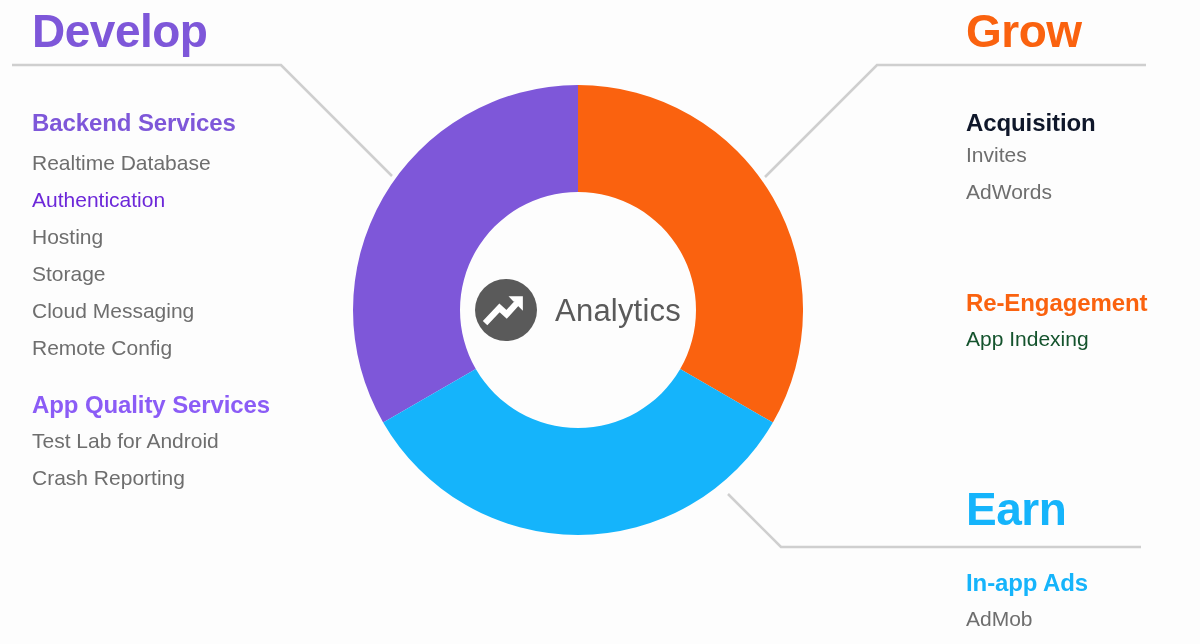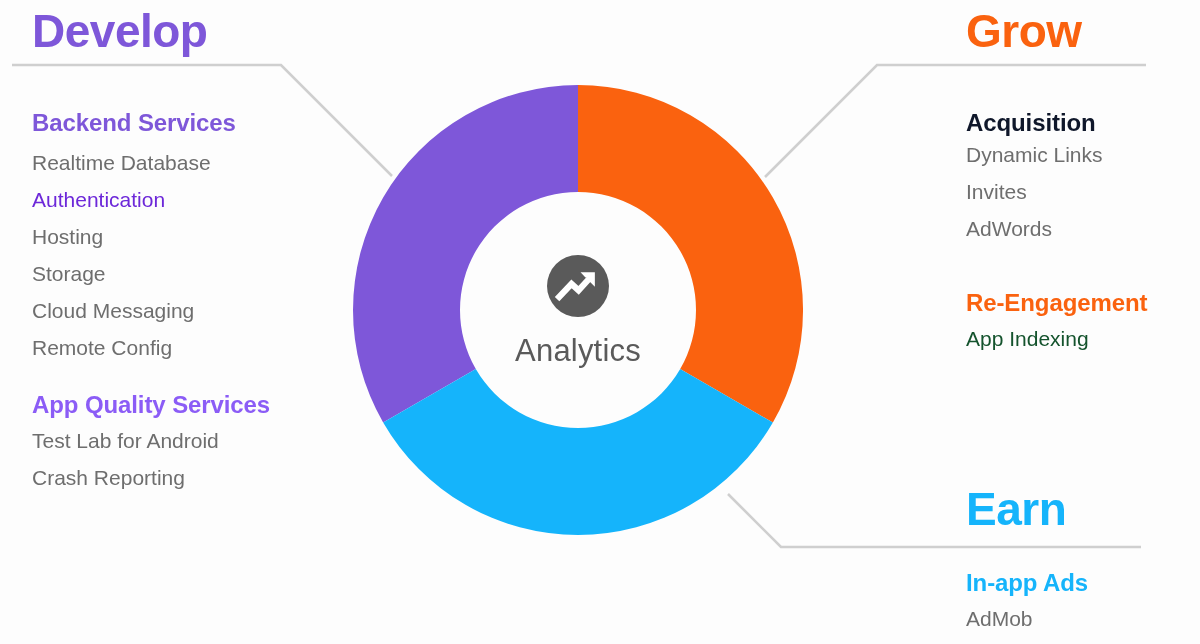--- a/index.html
+++ b/index.html
@@ -41,21 +41,21 @@
   }
   #donut-svg { display: block; }
 
   #donut-center {
     position: absolute;
     left: 353px;
     top: 85px;
     width: 450px;
     height: 450px;
     display: flex;
-    flex-direction: column;
+    flex-direction: row;
     align-items: center;
     justify-content: center;
     gap: 18px;
   }
   #analytics-icon {
     width: 62px;
     height: 62px;
     display: block;
   }
   #analytics-label {
@@ -187,21 +187,20 @@
     </ul>
   </div>
 
   <div class="col col-right">
 
     <h1 id="grow-title" class="section-title big-title" style="color:#FA620F">Grow</h1>
 
     <h2 id="acquisition-title" class="section-title sub-title" style="color:#0f172a">Acquisition</h2>
 
     <ul id="acquisition-list" class="item-list">
-      <li style="color: rgb(110, 110, 110);">Dynamic Links</li>
       <li style="color: rgb(110, 110, 110);">Invites</li>
       <li style="color: rgb(110, 110, 110);">AdWords</li>
     </ul>
 
     <h2 id="reengagement-title" class="section-title sub-title" style="color:#FA620F">Re-Engagement</h2>
 
     <ul id="reengagement-list" class="item-list">
       <li style="color: #14532d;">App Indexing</li>
     </ul>
 

